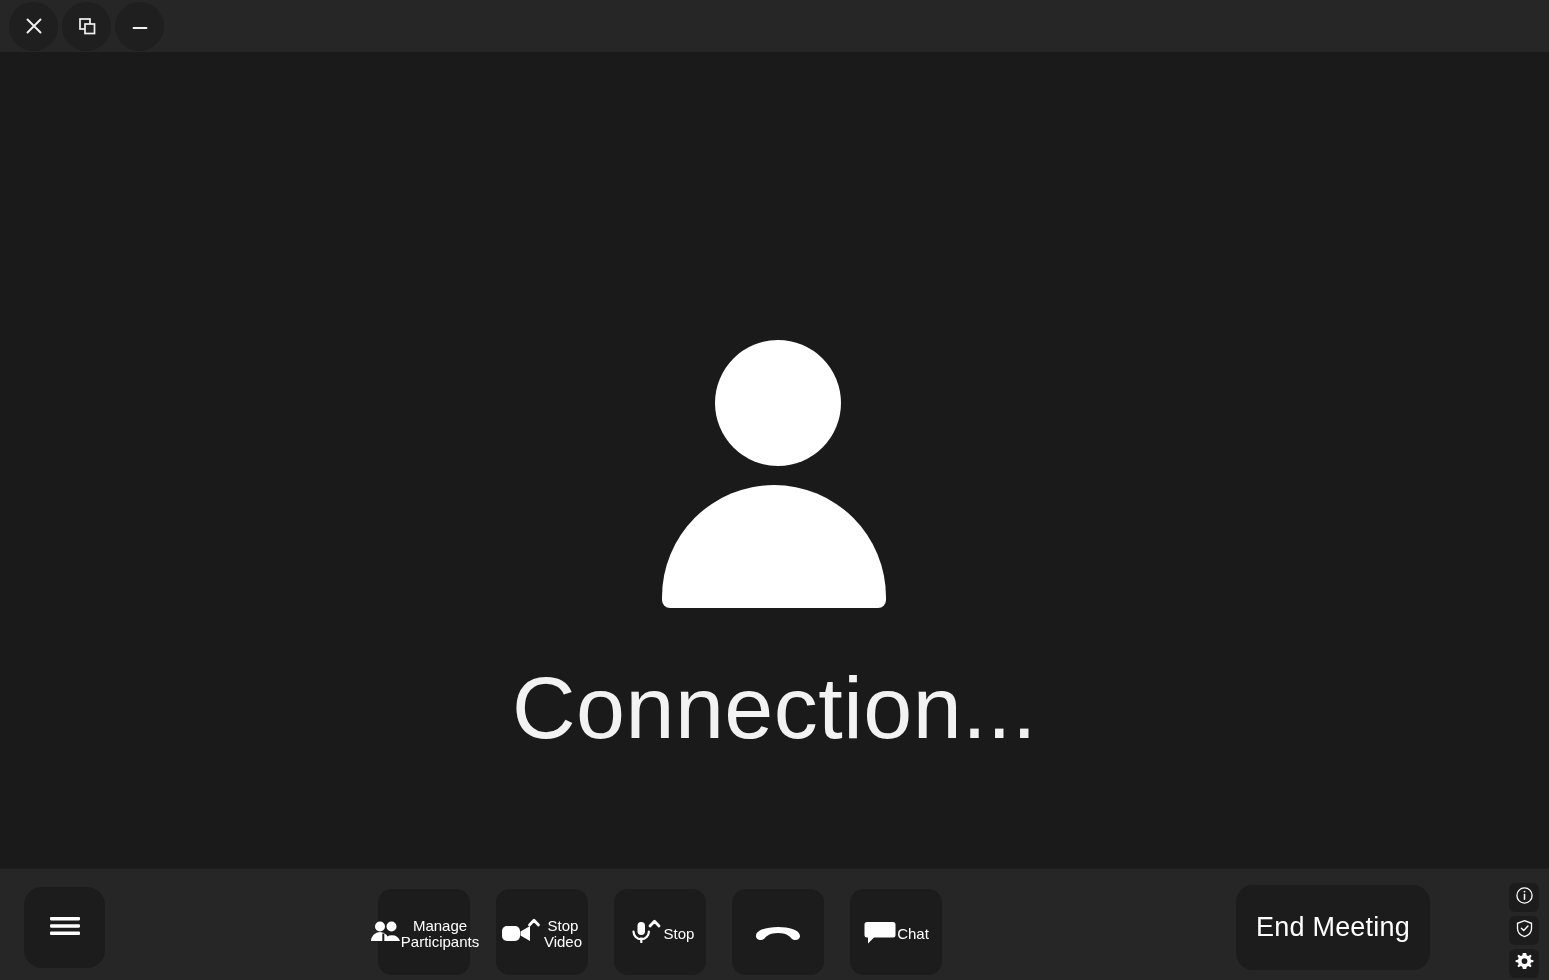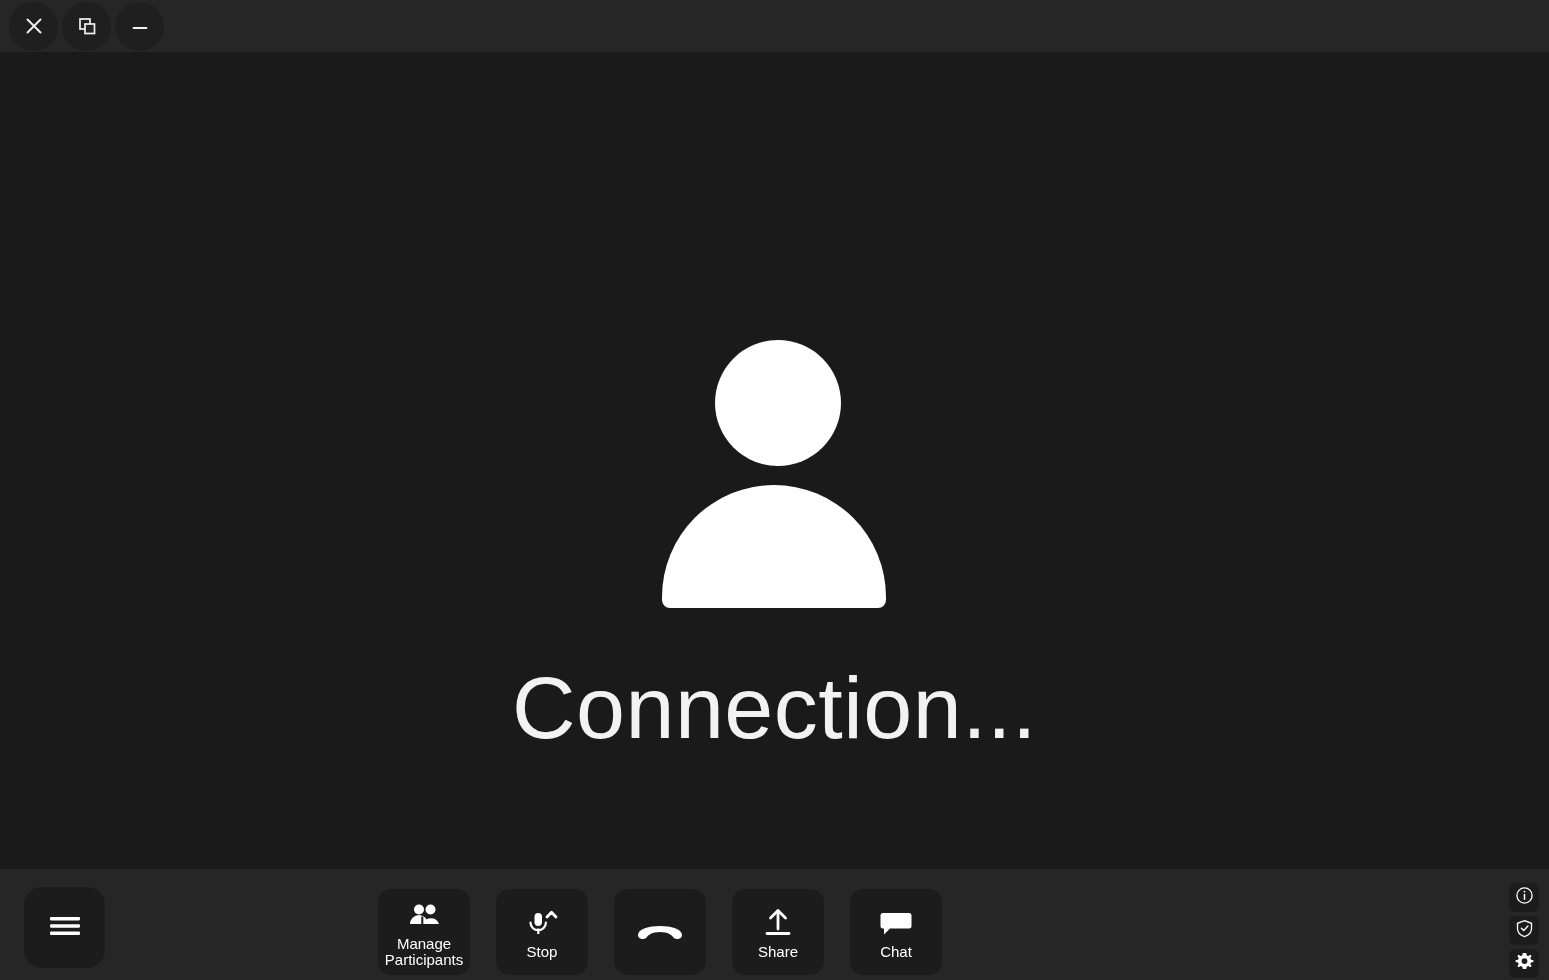--- a/index.html
+++ b/index.html
@@ -129,21 +129,21 @@
     align-items: flex-start;
     gap: 26px;
   }
 
   .tb-item {
     width: 92px;
     height: 86px;
     border-radius: 14px;
     background: #1c1c1c;
     display: flex;
-    flex-direction: column;
+    flex-direction: row;
     align-items: center;
     justify-content: center;
     cursor: pointer;
     padding: 6px 4px;
   }
   .tb-item .ic {
     height: 36px;
     display: flex;
     align-items: center;
     justify-content: center;
@@ -262,20 +262,30 @@
             <circle cx="22.5" cy="6.5" r="5" fill="#ffffff"></circle>
             <path d="M2 21 a9 9 0 0 1 18 0 z" fill="#ffffff"></path>
             <path d="M15 21 a8.5 8.5 0 0 1 16 0 z" fill="#ffffff"></path>
             <rect x="13.3" y="13.5" width="2" height="8" fill="#1c1c1c"></rect>
           </svg>
         </span>
         <span class="lbl">Manage
 Participants</span>
       </div>
 
+      <div class="tb-item">
+        <span class="ic">
+          <svg width="42" height="28" viewBox="0 0 42 28">
+            <rect x="2" y="8" width="18" height="15" rx="5" fill="#ffffff"></rect>
+            <path d="M20.5 13.5 L30 8 L30 23 L20.5 17.5 Z" fill="#ffffff"></path>
+            <path d="M29.5 7 L34 2.3 L38.5 7" stroke="#ffffff" stroke-width="2.8" fill="none" stroke-linecap="round" stroke-linejoin="round"></path>
+          </svg>
+        </span>
+        <span class="lbl">Stop Video</span>
+      </div>
 
       <div class="tb-item">
         <span class="ic">
           <svg width="38" height="28" viewBox="0 0 38 28">
             <rect x="11.5" y="4" width="7.5" height="13" rx="3.7" fill="#ffffff"></rect>
             <path d="M7.5 13.5 a7.7 7.7 0 0 0 15.4 0" stroke="#ffffff" stroke-width="2.2" fill="none" stroke-linecap="round"></path>
             <rect x="14.2" y="19.5" width="2.2" height="5.5" fill="#ffffff"></rect>
             <path d="M24 8 L28.5 3.3 L33 8" stroke="#ffffff" stroke-width="2.8" fill="none" stroke-linecap="round" stroke-linejoin="round"></path>
           </svg>
         </span>
@@ -284,43 +294,36 @@
 
       <div class="tb-item no-label">
         <span class="ic">
           <svg width="52" height="26" viewBox="0 0 52 26">
             <path d="M4 17 C4 5, 48 5, 48 17 C48 21.5, 41.5 22, 39.5 19.5 C37.5 17, 34 14, 26 14 C18 14, 14.5 17, 12.5 19.5 C10.5 22, 4 21.5, 4 17 Z" fill="#ffffff"></path>
           </svg>
         </span>
         <span class="lbl"></span>
       </div>
 
-      <div class="tb-item">
-        <span class="ic">
-          <svg width="32" height="30" viewBox="0 0 32 30">
-            <path d="M16 3 L16 21" stroke="#ffffff" stroke-width="2.8" stroke-linecap="round"></path>
-            <path d="M8.5 10 L16 2.6 L23.5 10" stroke="#ffffff" stroke-width="2.8" fill="none" stroke-linecap="round" stroke-linejoin="round"></path>
-            <path d="M5 25.5 H27" stroke="#ffffff" stroke-width="2.8" stroke-linecap="round"></path>
-          </svg>
-        </span>
-        <span class="lbl">Share</span>
-      </div>
 
 
       <div class="tb-item">
         <span class="ic">
           <svg width="34" height="28" viewBox="0 0 34 28">
             <path d="M4 4 H30 A2.5 2.5 0 0 1 32.5 6.5 V17 A2.5 2.5 0 0 1 30 19.5 H11 L5 25.5 V19.5 H4 A2.5 2.5 0 0 1 1.5 17 V6.5 A2.5 2.5 0 0 1 4 4 Z" fill="#ffffff"></path>
           </svg>
         </span>
         <span class="lbl">Chat</span>
       </div>
 
     </div>
 
+    <div class="end-btn" style="position:absolute; left:1236px; top:16px;">
+      <span class="lbl">End Meeting</span>
+    </div>
 
     <div class="tb-right" style="position:absolute; right:10px; top:14px;">
       <div class="mini-btn">
         <span>
           <svg width="19" height="19" viewBox="0 0 19 19">
             <circle cx="9.5" cy="9.5" r="7.6" stroke="#ffffff" stroke-width="1.3" fill="none"></circle>
             <circle cx="9.5" cy="5.6" r="0.95" fill="#ffffff"></circle>
             <rect x="8.75" y="7.8" width="1.5" height="6.2" rx="0.7" fill="#ffffff"></rect>
           </svg>
         </span>

